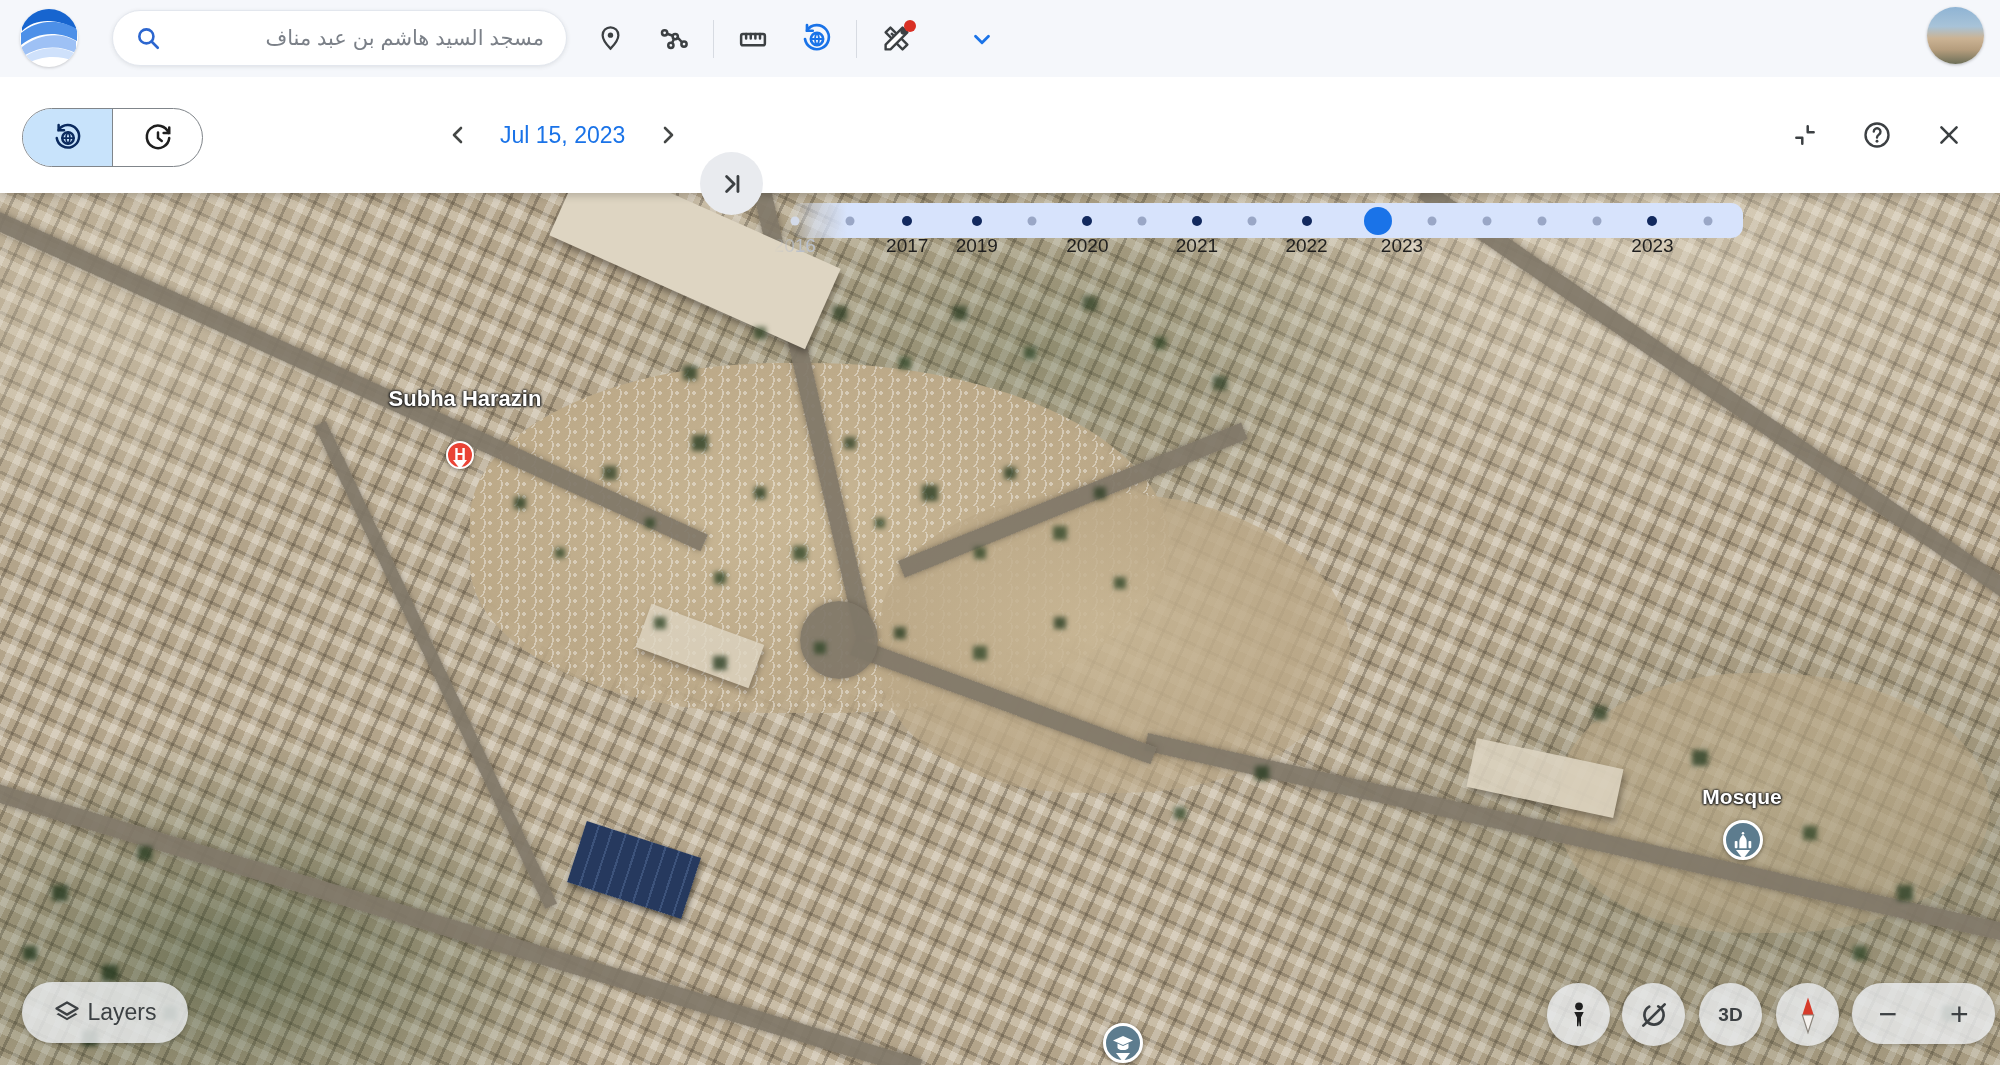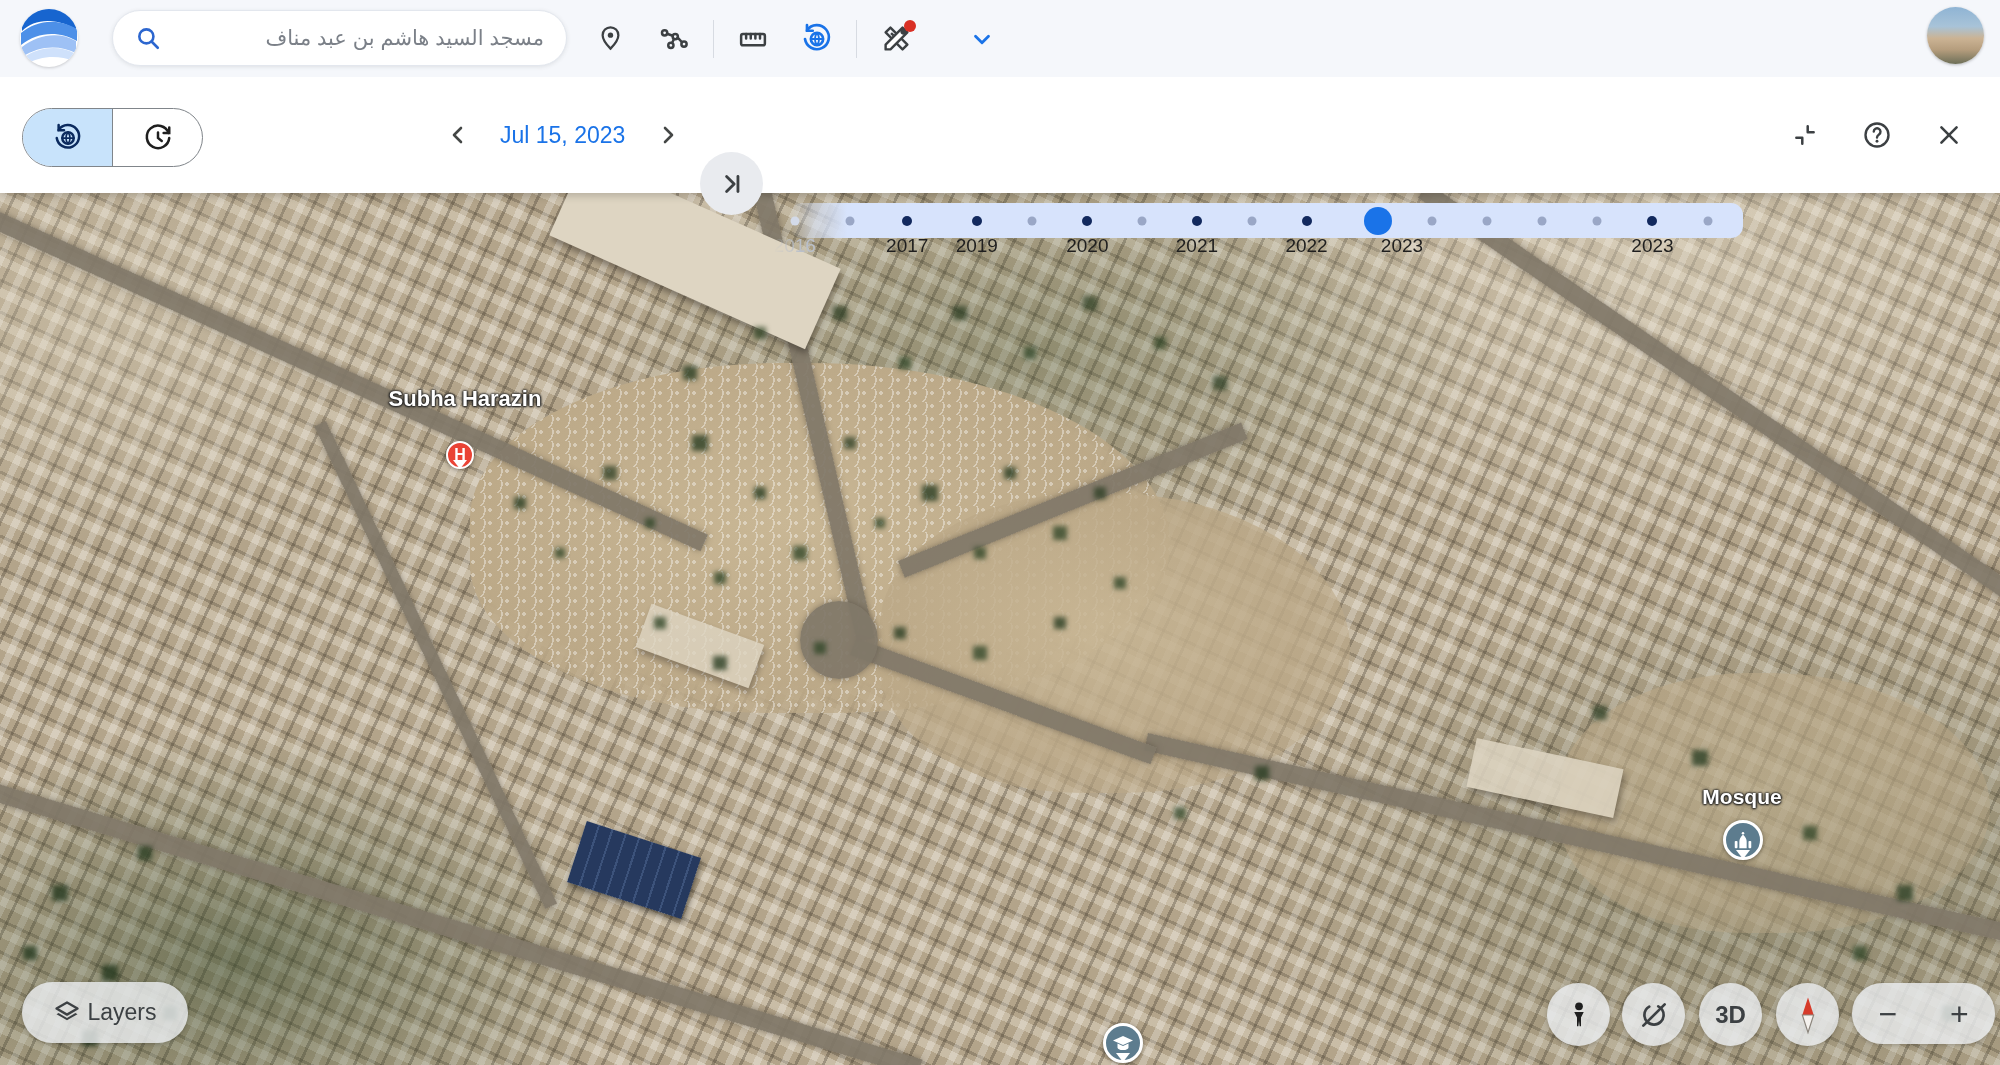--- a/index.html
+++ b/index.html
@@ -95,21 +95,21 @@
   .pin-mosque { width:40px; height:40px; }
   .pin-school { width:40px; height:40px; }
 
   
   .frost { background:rgba(233,235,238,.82); box-shadow:0 1px 4px rgba(0,0,0,.22); }
   .layers-btn { position:absolute; left:22px; top:789px; width:166px; height:61px; border-radius:31px;
           display:flex; align-items:center; justify-content:center; gap:6px; cursor:pointer; }
   .layers-btn span { font-size:23px; color:#3c4043; }
   .ctl { position:absolute; width:63px; height:63px; border-radius:50%; top:790px;
           display:flex; align-items:center; justify-content:center; cursor:pointer; }
-  .ctl-3d { font-size:24px; font-weight:bold; color:#3c4043; }
+  .ctl-3d { font-size:19px; font-weight:bold; color:#3c4043; }
   .zoom-pill { position:absolute; left:1852px; top:790px; width:143px; height:61px; border-radius:31px;
           display:flex; align-items:center; justify-content:space-around; }
   .zoom-pill span { font-size:32px; color:#3c4043; line-height:1; cursor:pointer; padding:0 10px; }
 </style>
 </head>
 <body>
 
 <div id="stage">
 
   <div class="topbar">

